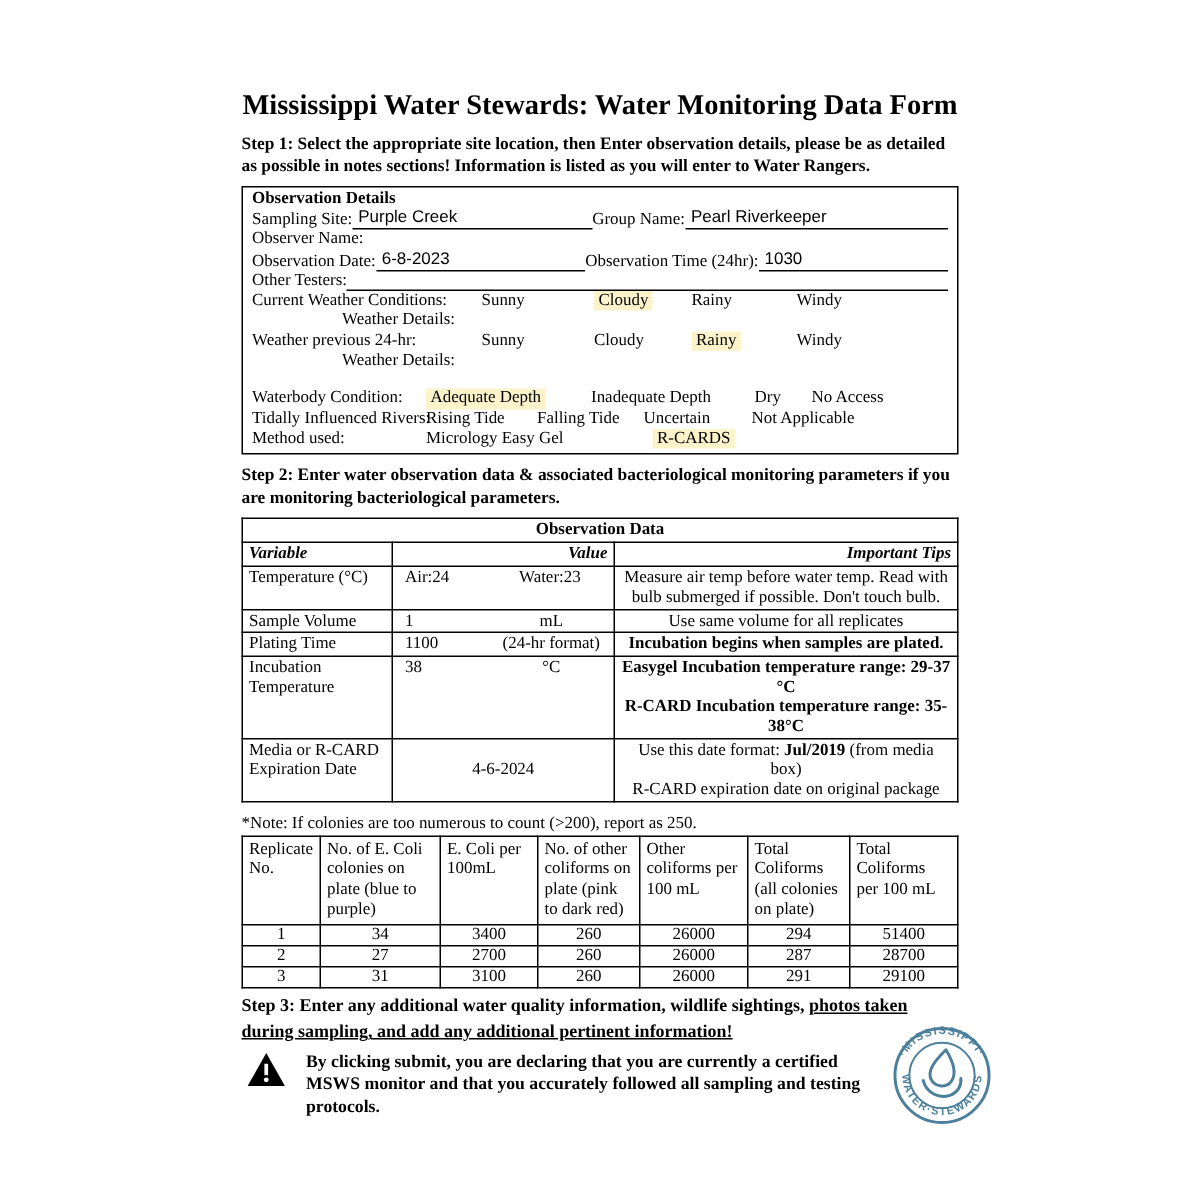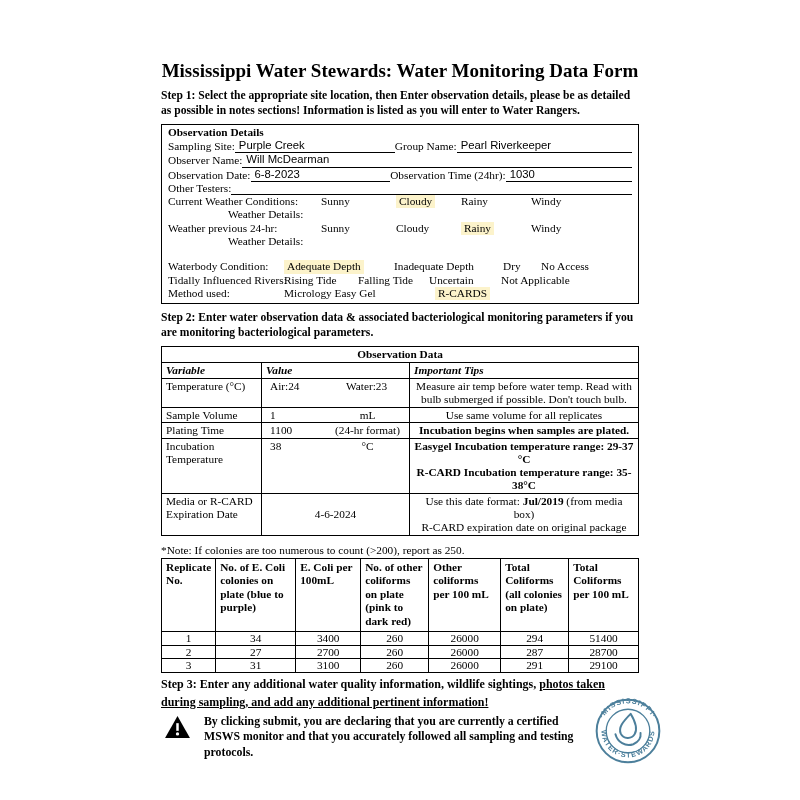--- a/index.html
+++ b/index.html
@@ -27,34 +27,34 @@
   .m-grid  { grid-template-columns: 116px 151px 1fr; }
   .opt { justify-self: start; }
   .details { padding-left: 60px; }
   .hl { background: var(--hl, #fcf3cb); padding: 0 3px; }
 
   
   table { width: 100%; border-collapse: collapse; font-size: 11.3px; }
   td, th { border: 1px solid #000; padding: 1px 4px; vertical-align: top; line-height: 12.9px; }
   .tbl-title { text-align: center; font-weight: bold; }
   .col-hdr { font-weight: bold; font-style: italic; }
-  .col-hdr.c { text-align: left; }
+  .col-hdr.c { text-align: right; }
   .data-table { margin-top: 5px; }
   .sans { font-family: Liberation Serif, serif; }
   .vcell { display: flex; }
   .vstack { display: flex; flex-direction: row; text-align: center; }
   .vnum { width: 60px; margin-left: 4px; }
   .vunit { flex: 1; text-align: center; }
   .vcenter { text-align: center; }
   .tip-c { text-align: center; }
   .b { font-weight: bold; }
   .note { font-size: 11.3px; margin-top: 8px; }
 
   .rep-table { margin-top: 2px; }
-  .rep-table th { font-weight: bold; text-align: left; padding: 2px 4px; line-height: 13.6px; }
+  .rep-table th { font-weight: normal; text-align: left; padding: 2px 4px; line-height: 13.6px; }
   .rep-table td { text-align: center; padding: 0 4px; }
 
   
   .step3 { margin-top: 3px; font-size: 12px; line-height: 1.45; }
   .u { text-decoration: underline; }
   .bottom { display: flex; align-items: flex-start; margin-top: 3px; position: relative; }
   .warn { margin: 2px 0 0 4px; flex: none; }
   .decl { font-weight: bold; font-size: 11.8px; line-height: 1.3; margin-left: 14px; width: 382px; }
   .logo { position: absolute; right: -22px; top: -16px; width: 66px; height: 66px; }
   .logo .ring { fill: #fff; stroke: var(--logo, #4c7f9b); }
@@ -76,21 +76,20 @@
 
     <div class="frow">
       <span class="lbl">Sampling Site:</span>
       <span class="fval grow1">Purple Creek</span>
       <span class="lbl">Group Name:</span>
       <span class="fval grow11">Pearl Riverkeeper</span>
     </div>
 
     <div class="frow">
       <span class="lbl">Observer Name:</span>
-      <span class="fval grow1">Will McDearman</span>
     </div>
 
     <div class="frow">
       <span class="lbl">Observation Date:</span>
       <span class="fval grow1">6-8-2023</span>
       <span class="lbl">Observation Time (24hr):</span>
       <span class="fval grow09">1030</span>
     </div>
 
     <div class="frow">

